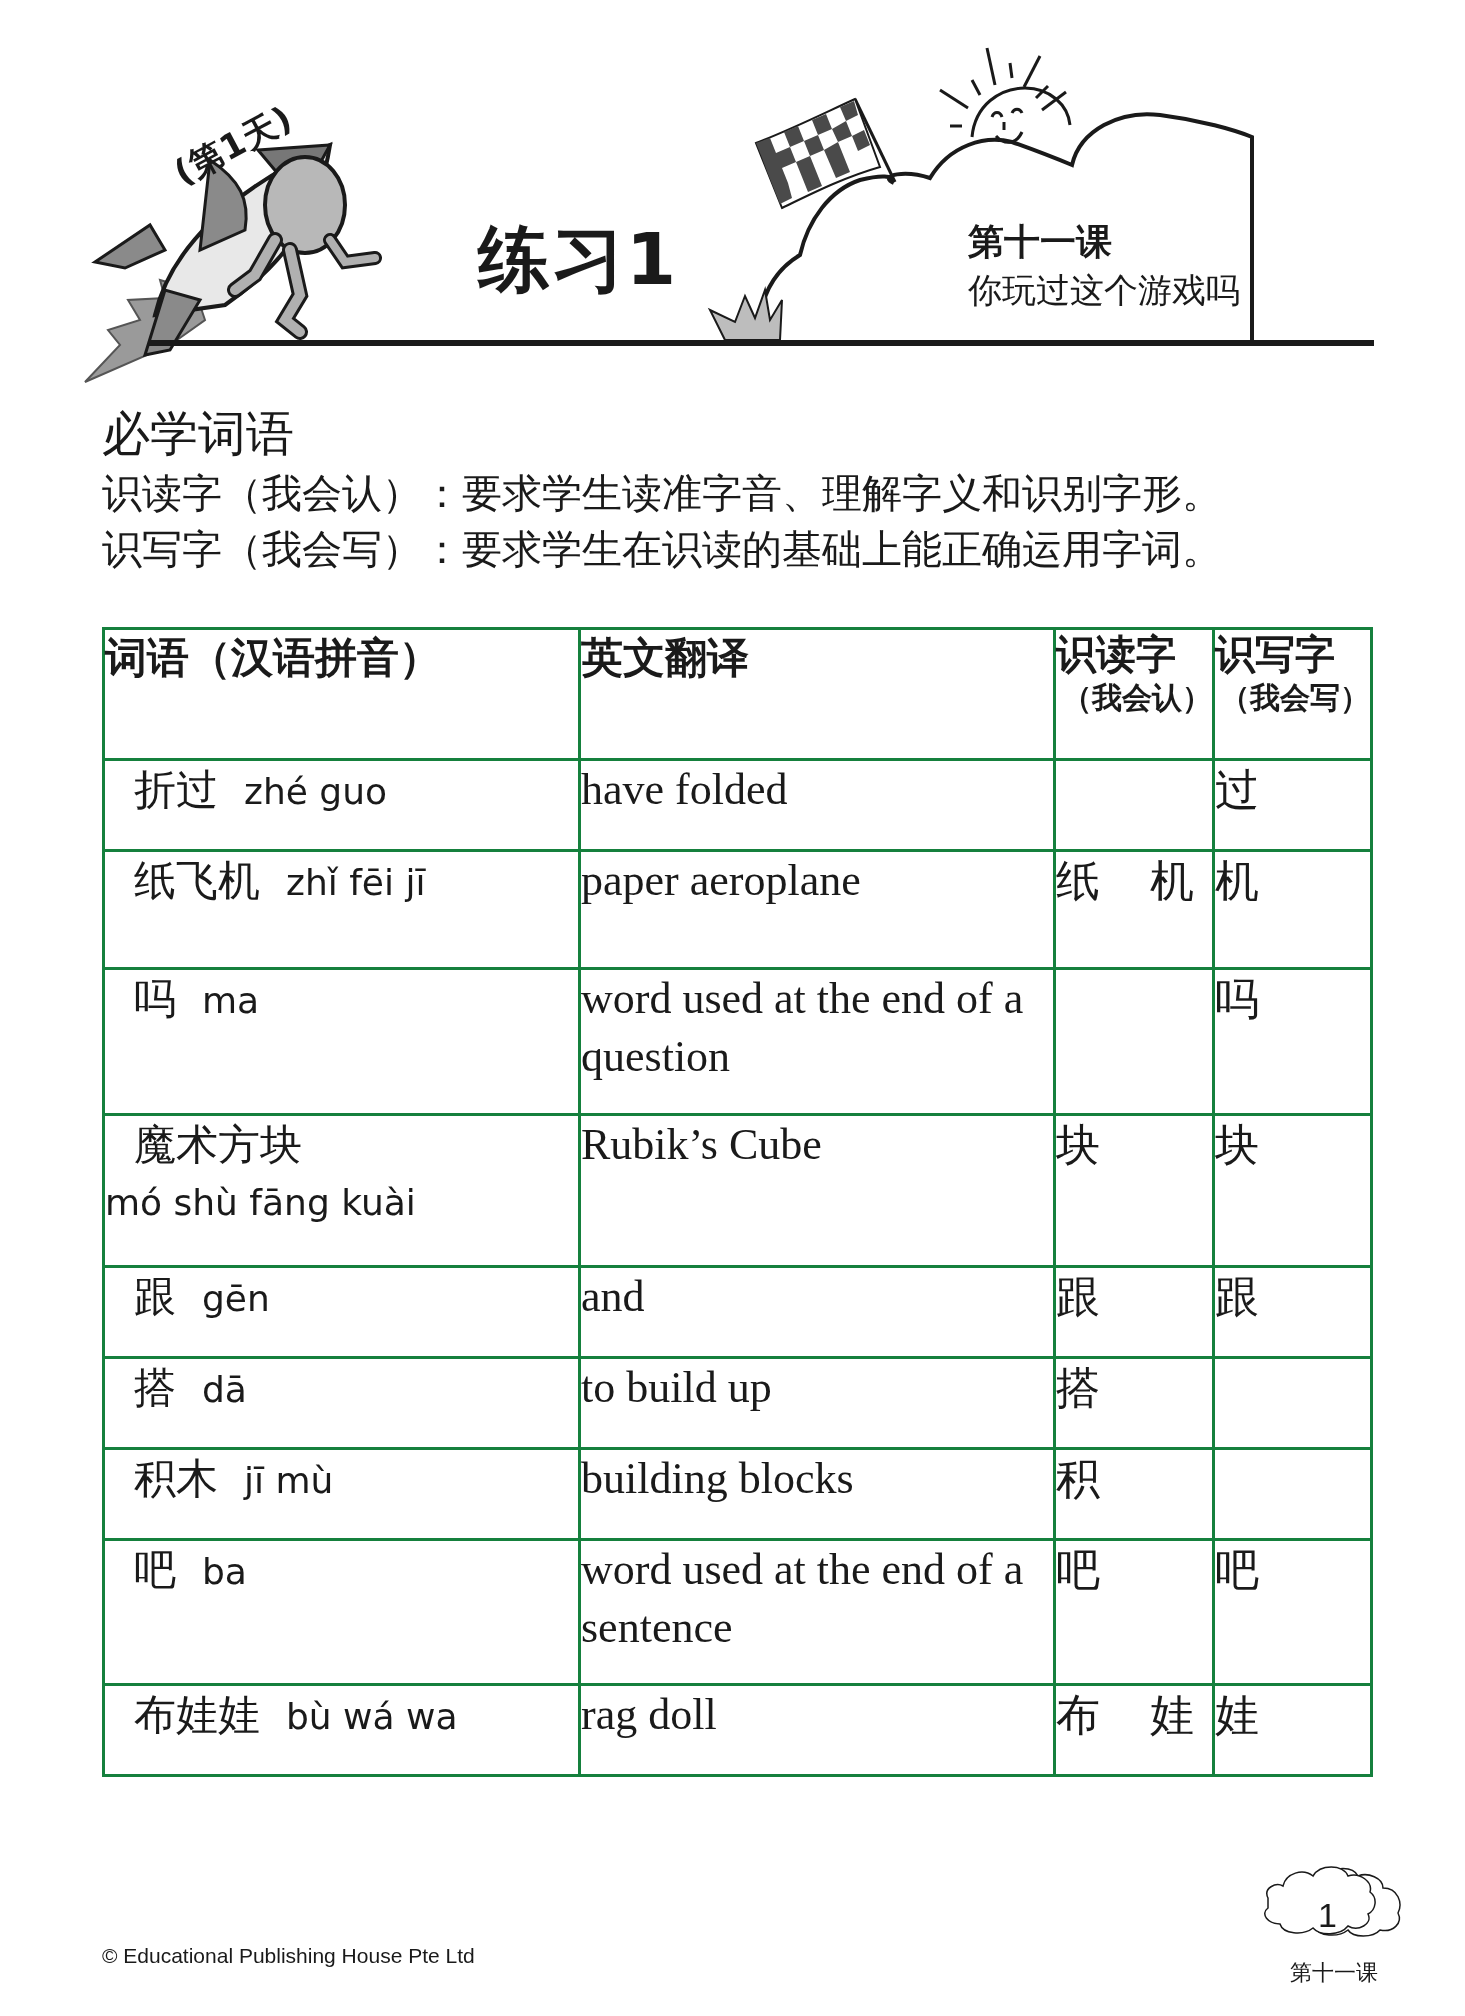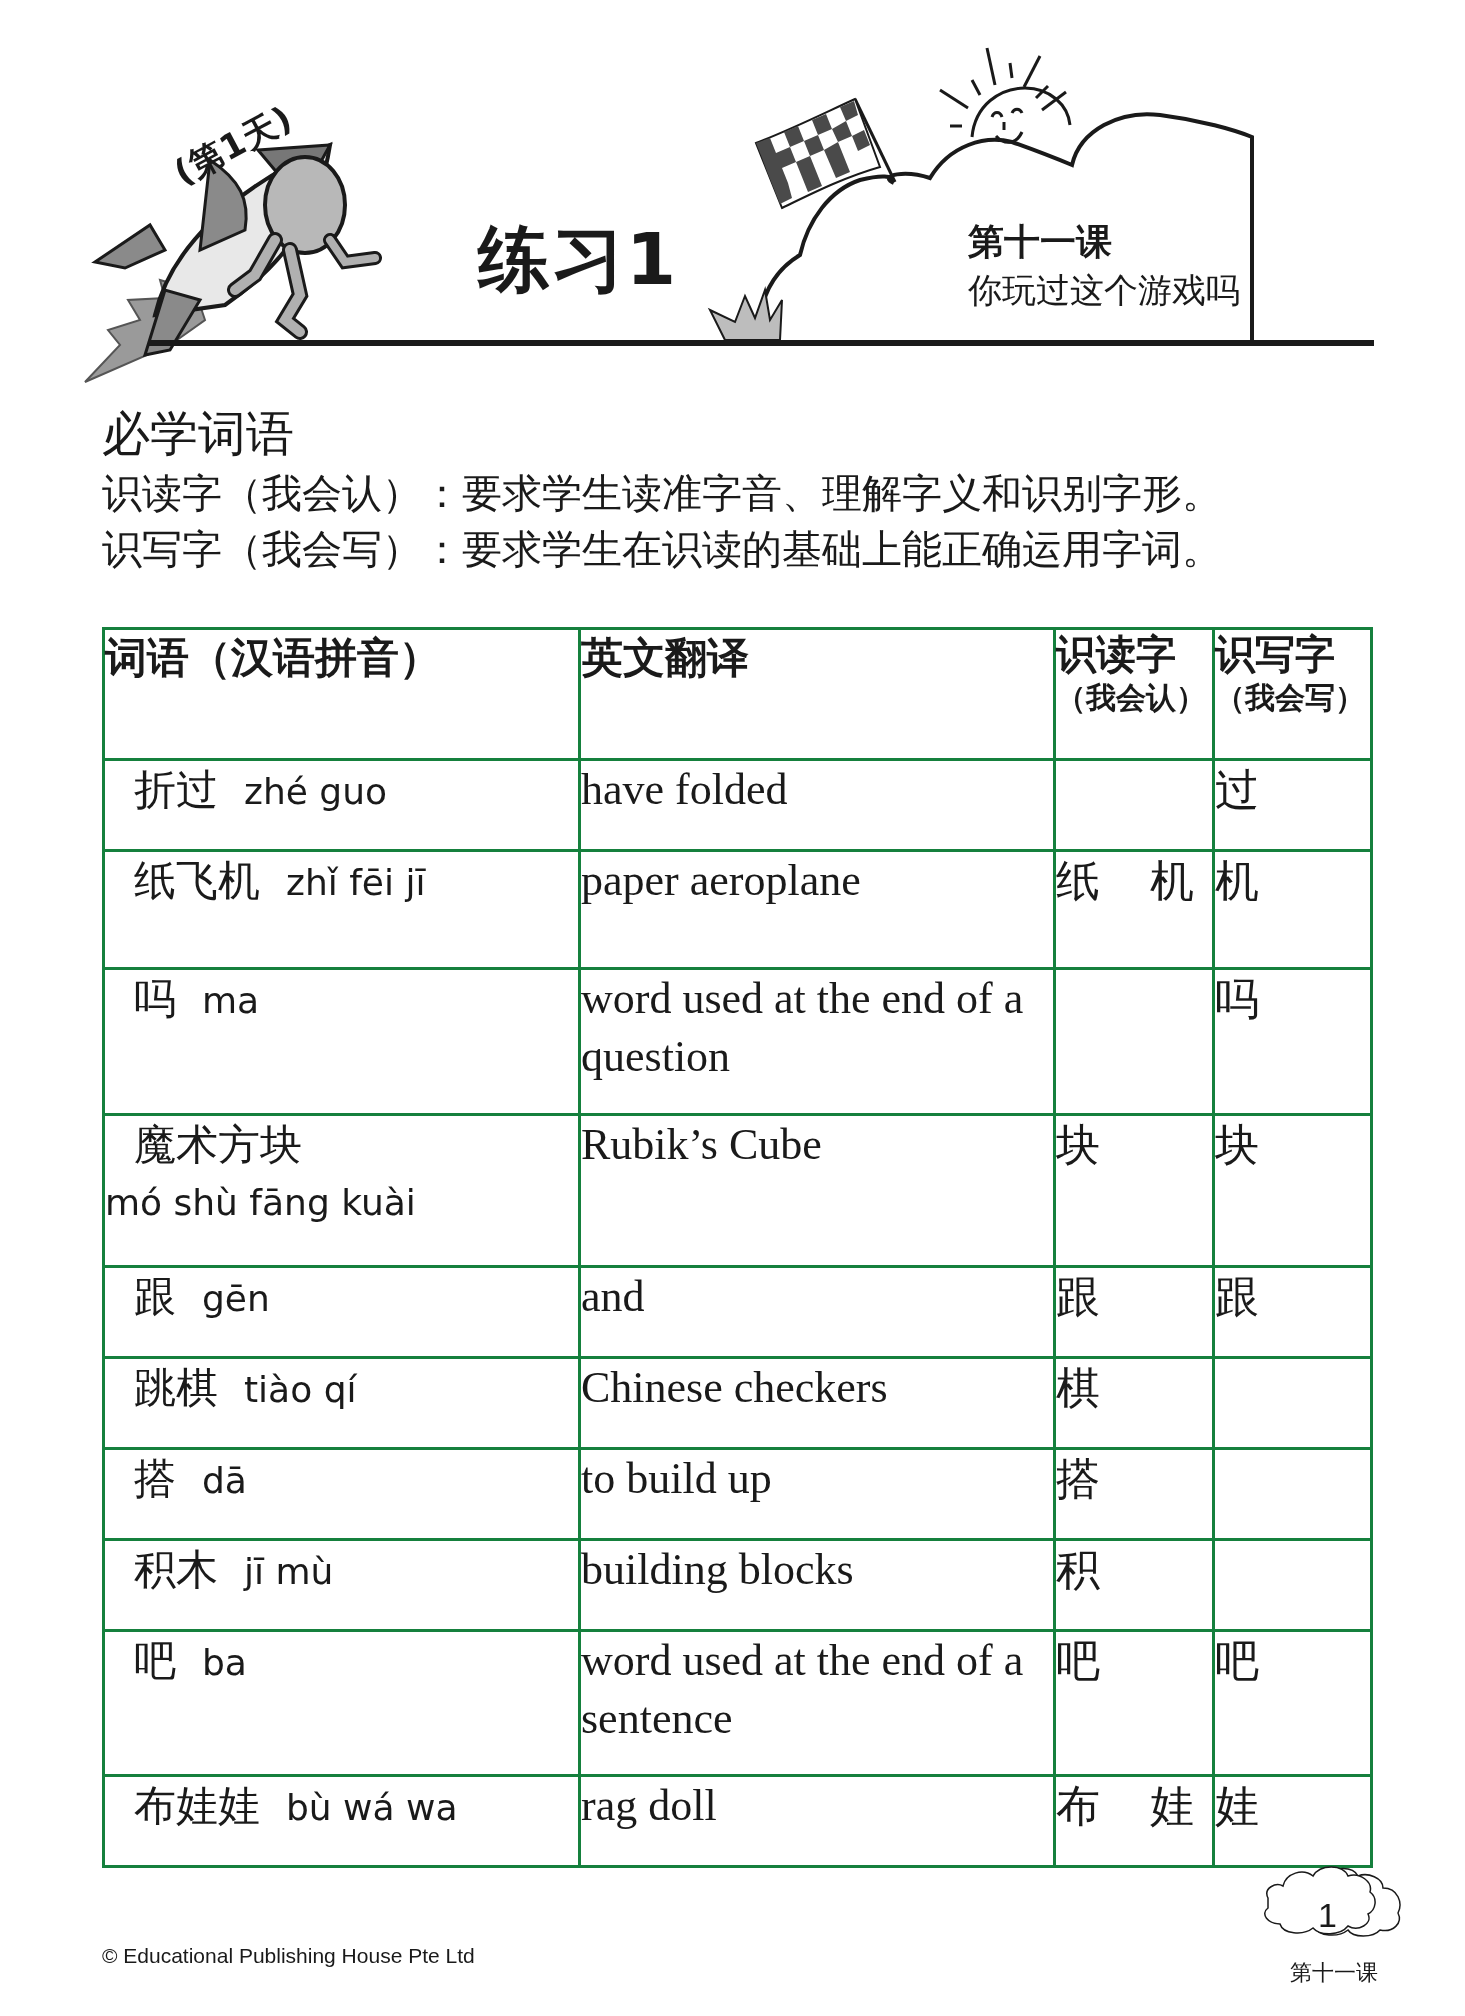--- a/index.html
+++ b/index.html
@@ -25,21 +25,21 @@
   table.vocab { position: absolute; left: 102px; top: 627px; width: 1268px; border-collapse: collapse; table-layout: fixed; }
   table.vocab td, table.vocab th { border: 3px solid #15803d; vertical-align: top; padding: 0; }
   .col-word { width: 476px; }
   .col-eng { width: 475px; }
   .col-read { width: 159px; }
   .col-write { width: 158px; }
   th.hdr { height: 128px; text-align: left; vertical-align: middle; font-weight: bold; }
   .hdr-main { font-size: 42px; padding-left: 18px; }
   .hdr-stack { text-align: center; padding: 0; }
   .hdr-stack .big { display: block; font-size: 40px; line-height: 48px; font-weight: bold; white-space: nowrap; }
-  .hdr-stack .small { display: block; font-size: 30px; line-height: 40px; font-weight: bold; white-space: nowrap; }
+  .hdr-stack .small { display: block; font-size: 30px; line-height: 40px; font-weight: bold; white-space: nowrap; text-align: right; }
 
   .cell-word { padding: 22px 0 0 18px; font-size: 42px; line-height: 58px; }
   .cell-word .hanzi { font-family: "DejaVu Serif", serif; margin-left: 29px; }
   .cell-word .pinyin { font-family: "DejaVu Sans", sans-serif; font-size: 36px; margin-left: 26px; }
   .cell-word .pinyin.block { display: block; margin-left: 0; }
   .cell-eng { padding: 22px 0 0 16px; font-family: Liberation Serif, serif; font-size: 44px; line-height: 58px; }
   .cell-char { padding: 18px 0 0 18px; font-family: "DejaVu Serif", serif; font-size: 44px; line-height: 58px; letter-spacing: 18px; white-space: nowrap; }
 
   
   .copyright { position: absolute; left: 102px; top: 1944px; font-size: 21px; font-family: "Liberation Sans", sans-serif; }
@@ -154,26 +154,20 @@
     <td class="cell-char">块</td>
     <td class="cell-char">块</td>
   </tr>
   <tr style="height:91px">
     <td class="cell-word"><span class="hanzi">跟</span><span class="pinyin">gēn</span></td>
     <td class="cell-eng">and</td>
     <td class="cell-char">跟</td>
     <td class="cell-char">跟</td>
   </tr>
   <tr style="height:91px">
-    <td class="cell-word"><span class="hanzi">跳棋</span><span class="pinyin">tiào qí</span></td>
-    <td class="cell-eng">Chinese checkers</td>
-    <td class="cell-char">棋</td>
-    <td class="cell-char"></td>
-  </tr>
-  <tr style="height:91px">
     <td class="cell-word"><span class="hanzi">搭</span><span class="pinyin">dā</span></td>
     <td class="cell-eng">to build up</td>
     <td class="cell-char">搭</td>
     <td class="cell-char"></td>
   </tr>
   <tr style="height:91px">
     <td class="cell-word"><span class="hanzi">积木</span><span class="pinyin">jī mù</span></td>
     <td class="cell-eng">building blocks</td>
     <td class="cell-char">积</td>
     <td class="cell-char"></td>

